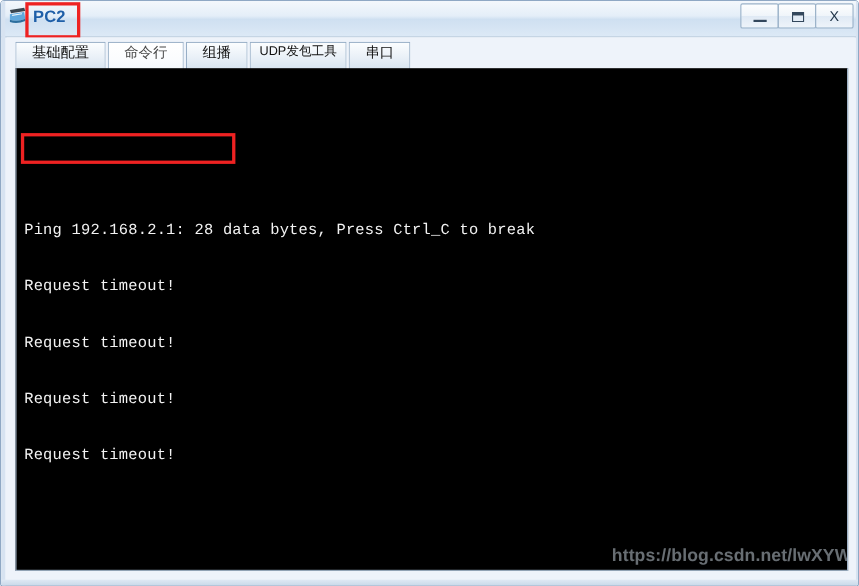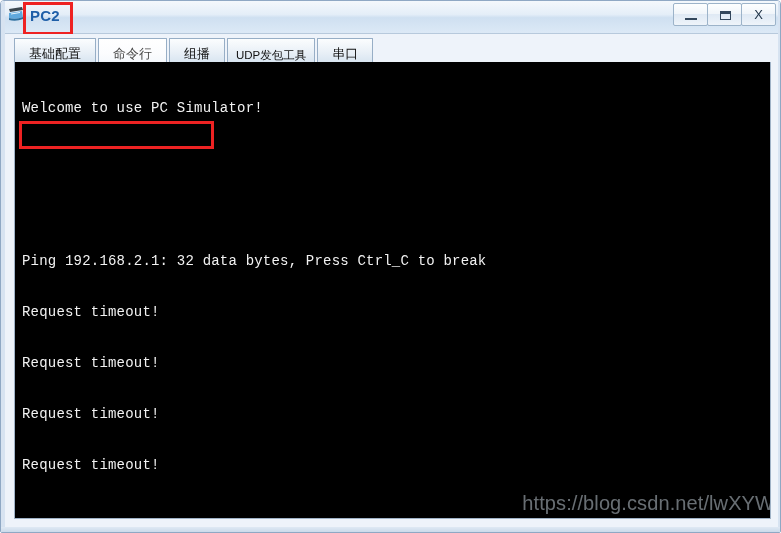--- a/index.html
+++ b/index.html
@@ -133,21 +133,21 @@
     display: flex;
     align-items: flex-end;
   }
   .tab {
     height: 25px;
     box-sizing: border-box;
     border: 1px solid #97aec6;
     border-bottom: none;
     background: linear-gradient(to bottom, #fbfdfe 0%, #e9f0f7 55%, #d7e4f0 100%);
     display: flex;
-    align-items: flex-end;
+    align-items: flex-start;
     justify-content: center;
     padding: 0 14px;
     margin-right: 2px;
     font-size: 13px;
     color: #101010;
     white-space: nowrap;
     border-radius: 1px 1px 0 0;
   }
   .tab.active {
     background: linear-gradient(to bottom, #ffffff 0%, #fbfcfe 60%, #f4f8fc 100%);
@@ -189,25 +189,26 @@
     border: 3px solid #ee2222;
     box-sizing: border-box;
     pointer-events: none;
   }
 
   
   .watermark {
     position: absolute;
     right: -4px;
     bottom: 3px;
-    font-size: 20px;
+    font-size: 16px;
     color: rgba(190, 200, 210, .55);
     font-family: "Liberation Sans", sans-serif;
     white-space: nowrap;
     letter-spacing: .1px;
+    font-weight: bold;
   }
 
   
   .bottom-strip {
     position: absolute;
     left: 0; bottom: 0;
     width: 781px; height: 5px;
     background: linear-gradient(to bottom, #dfe9f4, #cbdaea);
   }
 </style>
@@ -257,24 +258,23 @@
       <div class="tab small">
         <span>UDP发包工具</span>
       </div>
       <div class="tab">
         <span>串口</span>
       </div>
     </div>
 
     <div class="terminal">
       <div class="term-text">
-        <div class="term-line">Welcome to use PC Simulator!</div>
         <div class="term-line blank"></div>
         <div class="term-line blank"></div>
-        <div class="term-line">Ping 192.168.2.1: 32 data bytes, Press Ctrl_C to break</div>
+        <div class="term-line">Ping 192.168.2.1: 28 data bytes, Press Ctrl_C to break</div>
         <div class="term-line">Request timeout!</div>
         <div class="term-line">Request timeout!</div>
         <div class="term-line">Request timeout!</div>
         <div class="term-line">Request timeout!</div>
         
         
         
         
         
         

